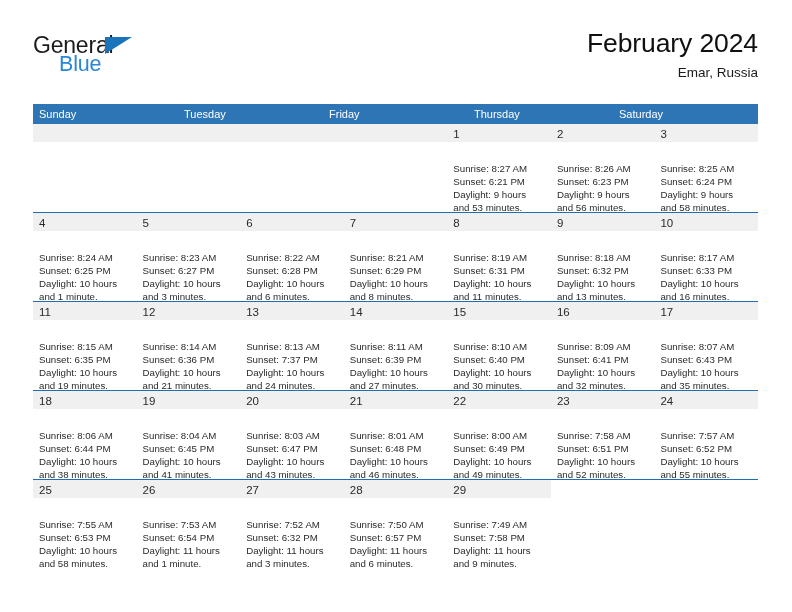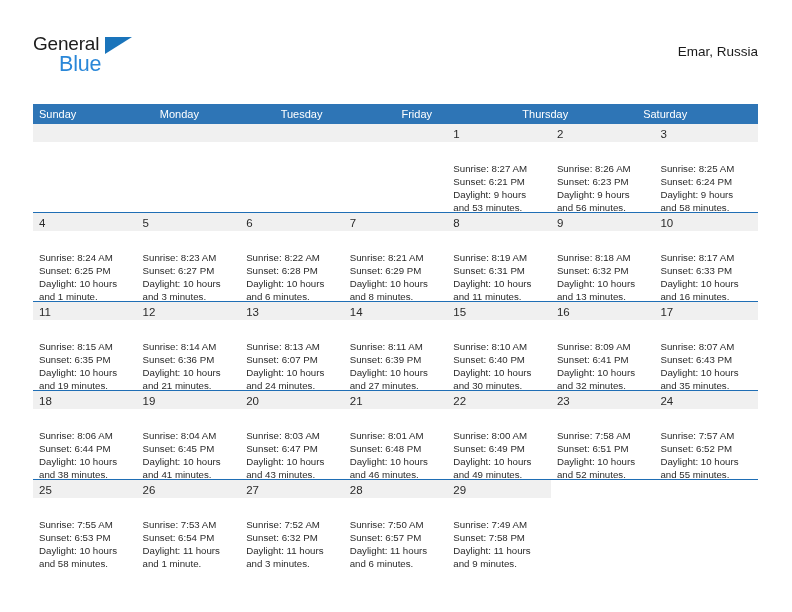--- a/index.html
+++ b/index.html
@@ -33,21 +33,21 @@
     position: absolute;
     left: 0;
     top: 6px;
     width: 170px;
     height: 56px;
   }
   .logo-general {
     position: absolute;
     left: 0;
     top: 0;
-    font-size: 19px;
+    font-size: 23px;
     letter-spacing: -0.2px;
     color: #1c1c1c;
     font-family: "Liberation Sans", sans-serif;
     line-height: 1;
   }
   .logo-tri {
     position: absolute;
     left: 72px;
     top: 3px;
     width: 0;
@@ -72,21 +72,21 @@
     text-align: right;
   }
   .month-title {
     font-size: 26.5px;
     color: #101010;
     line-height: 1.15;
     letter-spacing: -0.1px;
     white-space: nowrap;
   }
   .location {
-    margin-top: 16px;
+    margin-top: 7px;
     font-size: 13.5px;
     color: #1a1a1a;
     line-height: 1.2;
     white-space: nowrap;
   }
 
   
   .calendar {
     position: absolute;
     left: 33px;
@@ -161,29 +161,29 @@
 
   <div class="top">
 
     <div class="logo">
       <span class="logo-general">General</span>
       <span class="logo-tri"></span>
       <span class="logo-blue">Blue</span>
     </div>
 
     <div class="titles">
+      <div class="month-title">February 2024</div>
       <div class="location">Emar, Russia</div>
     </div>
 
   </div>
 
   <div class="calendar">
     <div class="cal-head">
         <div class="hcell">Sunday</div>
-        <div class="hcell">Monday</div>
         <div class="hcell">Tuesday</div>
         <div class="hcell">Friday</div>
         <div class="hcell">Thursday</div>
         <div class="hcell">Saturday</div>
       </div>
     <div id="weeks">
         <div class="week">
           <div class="day empty">
             <div class="numbar"><span class="num"></span></div>
           </div>
@@ -305,21 +305,21 @@
               <div>Sunrise: 8:14 AM</div>
               <div>Sunset: 6:36 PM</div>
               <div>Daylight: 10 hours</div>
               <div>and 21 minutes.</div>
             </div>
           </div>
           <div class="day">
             <div class="numbar"><span class="num">13</span></div>
             <div class="info">
               <div>Sunrise: 8:13 AM</div>
-              <div>Sunset: 6:07 PM</div>
+              <div>Sunset: 7:37 PM</div>
               <div>Daylight: 10 hours</div>
               <div>and 24 minutes.</div>
             </div>
           </div>
           <div class="day">
             <div class="numbar"><span class="num">14</span></div>
             <div class="info">
               <div>Sunrise: 8:11 AM</div>
               <div>Sunset: 6:39 PM</div>
               <div>Daylight: 10 hours</div>

